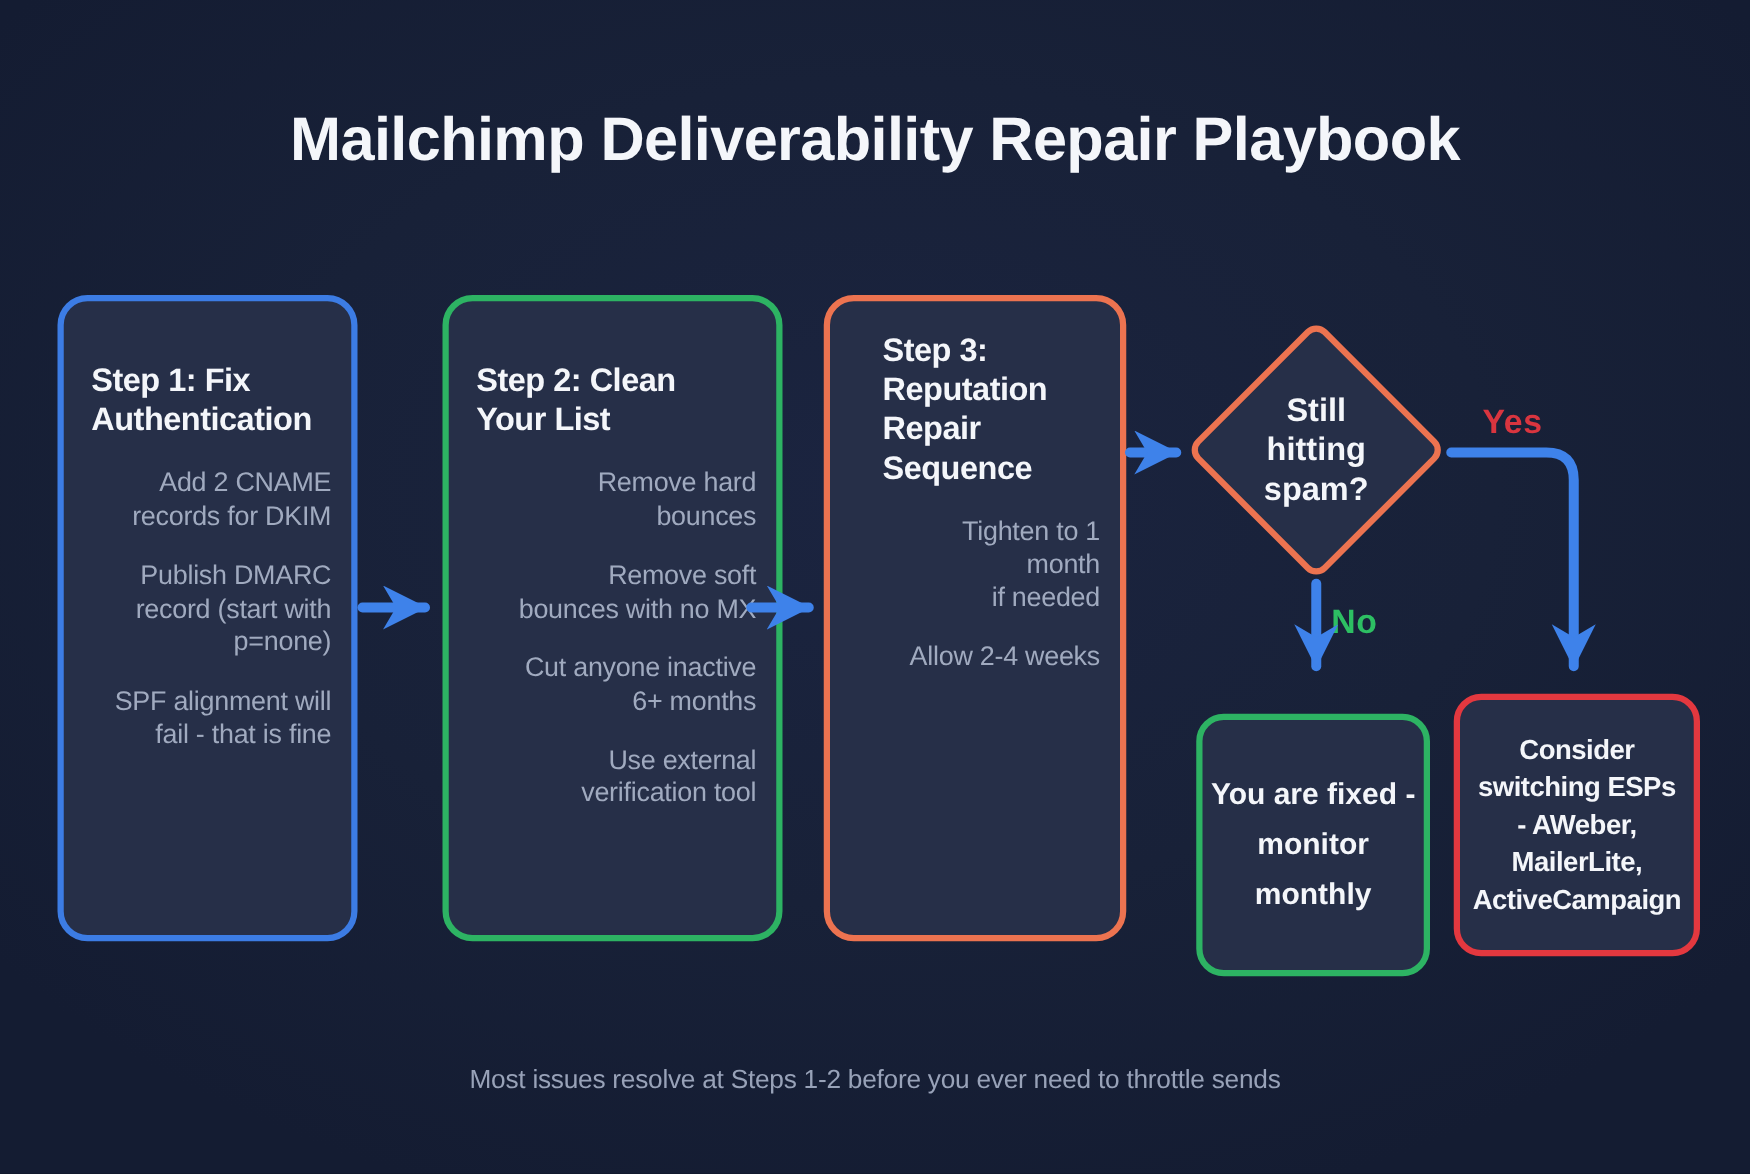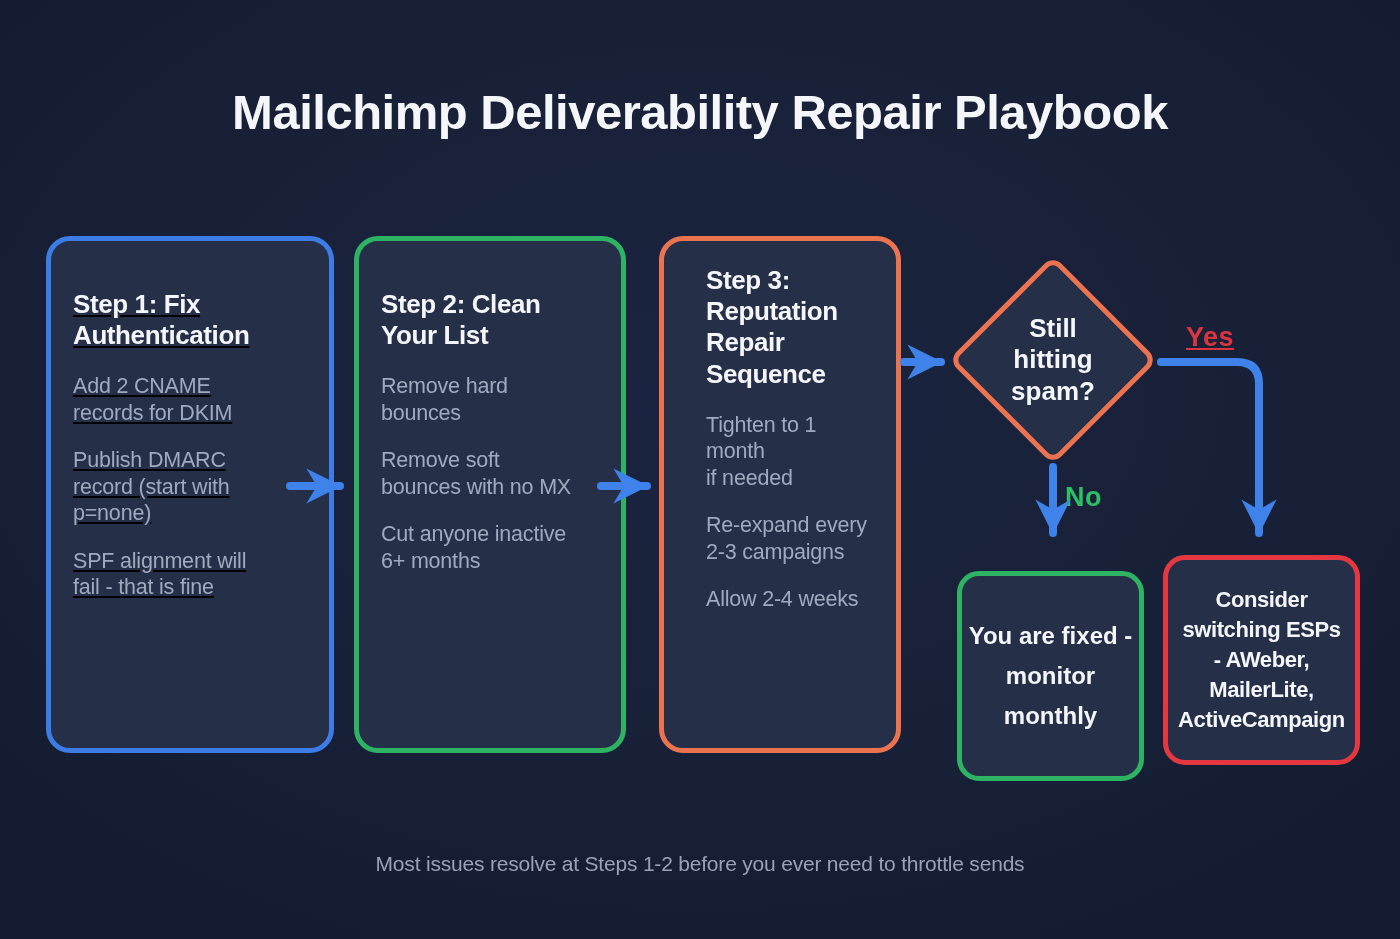--- a/index.html
+++ b/index.html
@@ -10,43 +10,43 @@
   }
   .page-title{
     position:absolute;top:84px;left:0;width:100%;
     text-align:center;color:#f4f6fa;font-size:49px;font-weight:bold;letter-spacing:-0.5px;
   }
   .step-box{
     position:absolute;top:236px;height:517px;box-sizing:border-box;
     background:#262f48;border:5px solid;border-radius:24px;
     padding:48px 16px 0 22px;
   }
-  .step-box.s1{left:46px;width:288px;border-color:#3c7ce4;text-decoration:underline;}
+  .step-box.s1{left:46px;width:240px;border-color:#3c7ce4;}
   .step-box.s2{left:354px;width:272px;border-color:#2db363;}
   .step-box.s3{left:659px;width:242px;border-color:#ec7350;padding-top:24px;padding-left:42px;}
   .step-title{
     color:#f4f6fa;font-size:26px;font-weight:bold;line-height:1.2;
     letter-spacing:-0.4px;white-space:pre-line;margin:0 0 22px 0;
   }
   .step-item{
     color:#a0aabf;font-size:21.5px;line-height:1.23;letter-spacing:-0.2px;
-    white-space:pre-line;margin:0 0 21px 0;
+    white-space:pre-line;margin:0 0 21px 0;text-align:right;
   }
   .diamond{
     position:absolute;left:979px;top:286px;width:148px;height:148px;box-sizing:border-box;
     background:#262f48;border:5px solid #ec7350;border-radius:12px;
     transform:rotate(45deg);
   }
   .diamond-label{
     position:absolute;inset:0;display:flex;align-items:center;justify-content:center;
     transform:rotate(-45deg);text-align:center;
     color:#f4f6fa;font-size:26px;font-weight:bold;line-height:1.2;white-space:pre-line;
   }
   .branch-label{position:absolute;font-size:27px;font-weight:bold;letter-spacing:0.5px;}
-  .branch-label.yes{left:1186px;top:322px;color:#d9353f;text-decoration:underline;}
+  .branch-label.yes{left:1186px;top:322px;color:#d9353f;}
   .branch-label.no{left:1065px;top:482px;color:#2dbf63;}
   .outcome-box{
     position:absolute;top:543px;height:210px;box-sizing:border-box;
     background:#262f48;border:5px solid;border-radius:22px;
     display:flex;align-items:center;justify-content:center;text-align:center;
     color:#f4f6fa;font-weight:bold;white-space:pre-line;
   }
   .outcome-box.fixed{left:957px;width:187px;border-color:#2db363;font-size:24px;line-height:40px;margin-top:28px;}
   .outcome-box.switch{left:1163px;width:197px;border-color:#e3383f;font-size:22px;line-height:30px;letter-spacing:-0.4px;margin-top:12px;}
   .footer-note{
@@ -76,31 +76,31 @@
 
   <div class="step-box s2">
     <div class="step-title">Step 2: Clean
 Your List</div>
     <div class="step-item">Remove hard
 bounces</div>
     <div class="step-item">Remove soft
 bounces with no MX</div>
     <div class="step-item">Cut anyone inactive
 6+ months</div>
+    <div class="step-item">Use external
+verification tool</div>
   </div>
 
   <div class="step-box s3">
     <div class="step-title">Step 3:
 Reputation
 Repair
 Sequence</div>
     <div class="step-item">Tighten to 1 month
 if needed</div>
-    <div class="step-item">Re-expand every
-2-3 campaigns</div>
     <div class="step-item">Allow 2-4 weeks</div>
   </div>
 
   <div class="diamond">
     <div class="diamond-label">Still
 hitting
 spam?</div>
   </div>
 
   <div class="branch-label yes">Yes</div>

